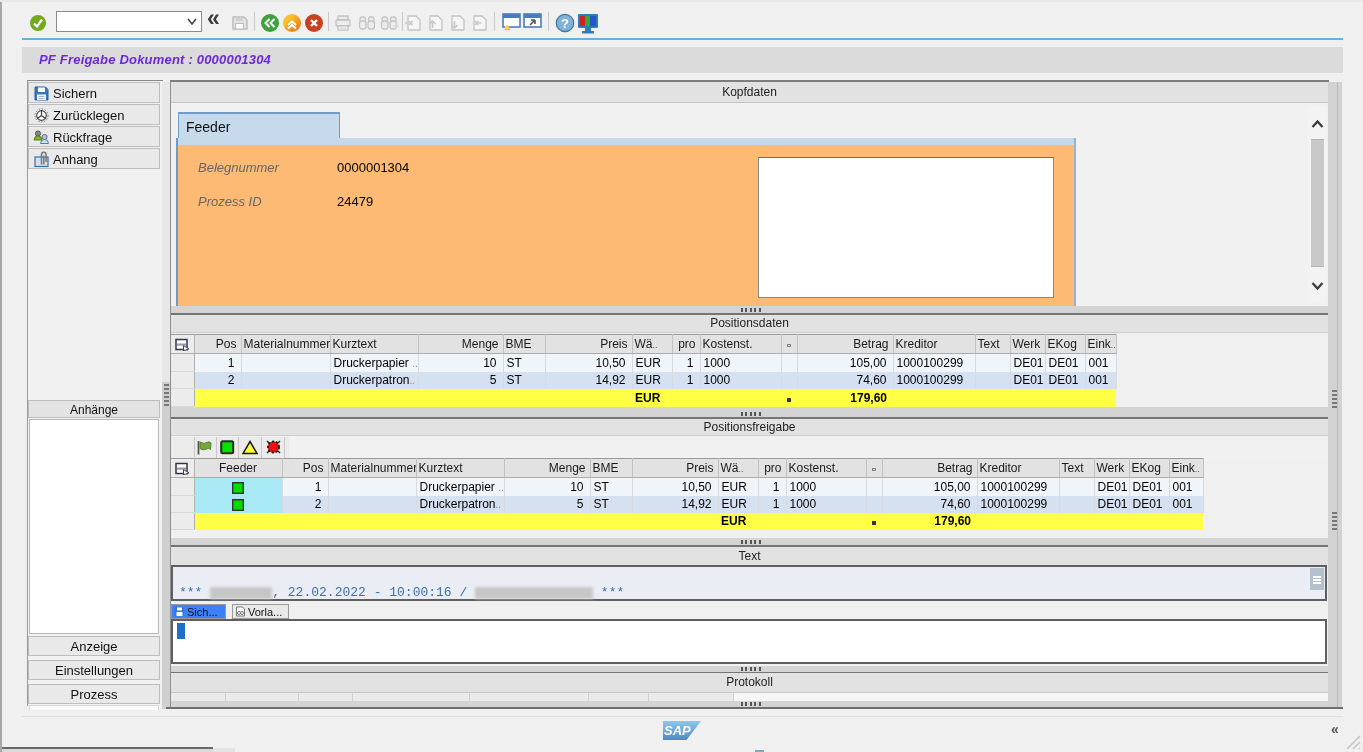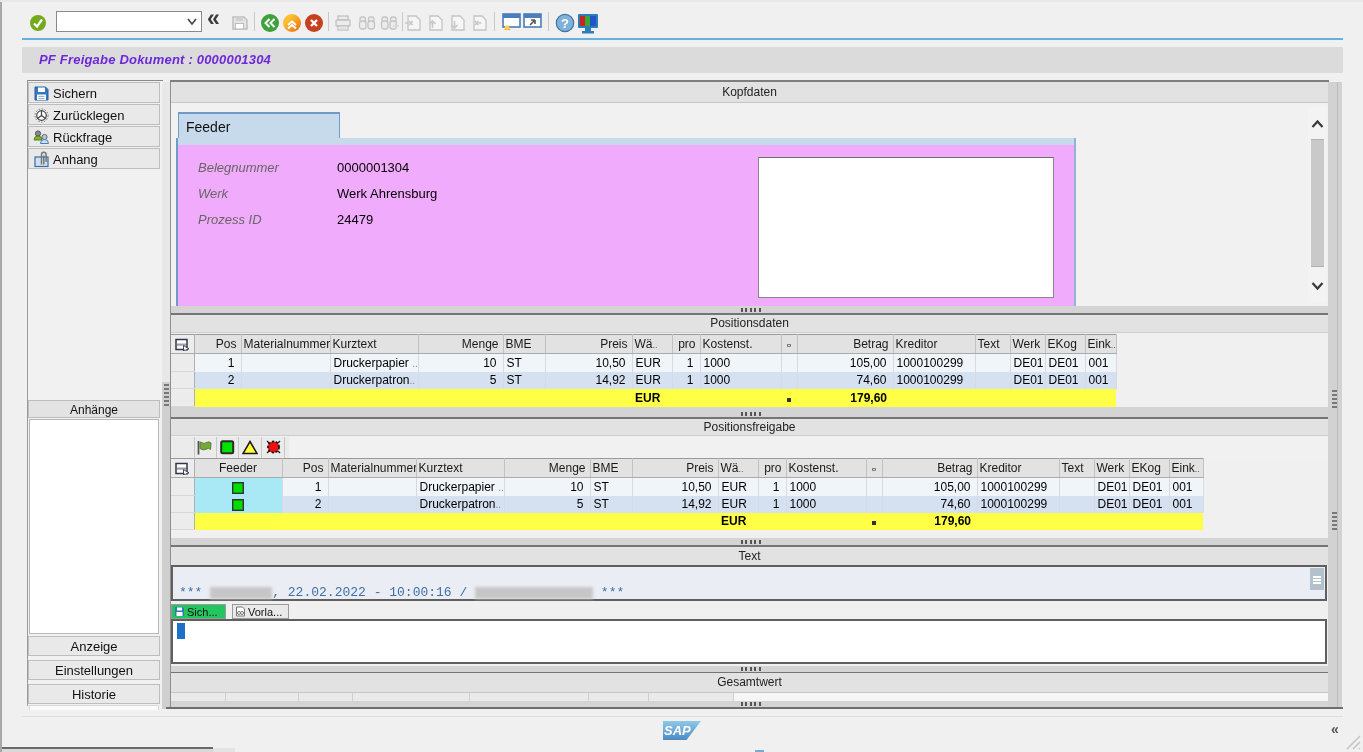--- a/index.html
+++ b/index.html
@@ -179,21 +179,21 @@
         <path d="M9.8 13.5 V4.5" stroke="#777" stroke-width="1.5"></path>
       </svg>
     <span style="position:absolute;left:24px;top:3px;">Anhang</span>
   </div>
 
   <div class="abs" style="left:28px;top:400px;width:132px;height:18px;background:#e3e3e3;border:1px solid #bdbdbd;box-sizing:border-box;text-align:center;font-size:12px;color:#111;padding-top:2px;">Anhänge</div>
 
   <div class="abs" style="left:29px;top:419px;width:130px;height:215px;background:#ffffff;border:1px solid #b8b8b8;box-sizing:border-box;"></div>
   <div class="sbtn" style="top:636px;height:20px;text-align:center;padding-top:2px;box-sizing:border-box;">Anzeige</div>
   <div class="sbtn" style="top:660px;height:20px;text-align:center;padding-top:2px;box-sizing:border-box;">Einstellungen</div>
-  <div class="sbtn" style="top:684px;height:20px;text-align:center;padding-top:2px;box-sizing:border-box;">Historie</div>
+  <div class="sbtn" style="top:684px;height:20px;text-align:center;padding-top:2px;box-sizing:border-box;">Prozess</div>
   <div class="abs" style="left:29px;top:705px;width:130px;height:5px;background:#fafafa;border:1px solid #d8d8d8;border-bottom:none;box-sizing:border-box;"></div>
 </div>
 
 <div id="content">
 
   <div class="abs" style="left:162px;top:82px;width:8px;height:300px;background:#e8e8e8;"></div>
   <div class="abs" style="left:162px;top:382px;width:8px;height:327px;background:#cfcfcf;"></div>
   <div class="abs" style="left:164px;top:384px;width:5px;height:22px;background:repeating-linear-gradient(0deg,#777 0 2px,transparent 2px 4px);"></div>
   <div class="abs" style="left:170px;top:80px;width:1px;height:629px;background:#8f8f8f;"></div>
 
@@ -203,26 +203,25 @@
   <div class="abs" style="left:1337px;top:82px;width:1px;height:627px;background:#bcbcbc;"></div>
 
   <div class="hdrband" style="top:82px;height:20px;line-height:20px;border-bottom:1px solid #c6c6c6;">Kopfdaten</div>
 
   <div class="abs" style="left:171px;top:103px;width:1157px;height:203px;background:#f1f1f1;"></div>
 
   <div class="abs" style="left:178px;top:112px;width:162px;height:26px;background:#c7daec;border:1px solid #6f9bc6;border-bottom:none;border-top-width:2px;box-sizing:border-box;font-size:14px;color:#111;">
       <span style="position:absolute;left:7px;top:5px;">Feeder</span>
     </div>
 
-  <div class="abs" style="left:176px;top:138px;width:900px;height:168px;background:#f0abfc;border-left:2px solid #6f9bc6;border-right:2px solid #93b3d5;box-sizing:border-box;">
+  <div class="abs" style="left:176px;top:138px;width:900px;height:168px;background:#fdba74;border-left:2px solid #6f9bc6;border-right:2px solid #93b3d5;box-sizing:border-box;">
     <div class="abs" style="left:0;top:0;width:100%;height:7px;background:#c7daec;"></div>
     <div class="abs" style="left:20px;top:21px;width:540px;font-size:13px;line-height:18px;">
       <div><span style="display:inline-block;width:139px;font-style:italic;color:#666;">Belegnummer</span><span>0000001304</span></div>
       <div style="height:8px;"></div>
-      <div><span style="display:inline-block;width:139px;font-style:italic;color:#666;">Werk</span><span>Werk Ahrensburg</span></div>
       <div style="height:8px;"></div>
       <div><span style="display:inline-block;width:139px;font-style:italic;color:#666;">Prozess ID</span><span>24479</span></div>
     </div>
 
     <div class="abs" style="left:580px;top:19px;width:294px;height:139px;background:#fff;border:1px solid #888;border-top-color:#6e6e6e;"></div>
   </div>
 
   <div class="abs" style="left:1308px;top:106px;width:18px;height:197px;background:#f3f3f3;">
     <svg class="abs" style="left:3px;top:13px;" width="13" height="10">
         <path d="M1.5 8 L6.5 2.5 L11.5 8" stroke="#3a3a3a" stroke-width="2.2" fill="none"></path>
@@ -495,21 +494,21 @@
 
   <div class="abs" style="left:171px;top:565px;width:1156px;height:36px;background:#eaeef4;border:2px solid #5f5f5f;box-sizing:border-box;">
     <div class="abs" style="left:6px;top:18px;font-family:'Liberation Mono',monospace;font-size:13px;color:#3d6fa8;white-space:pre;">***&nbsp;<span style="display:inline-block;width:62px;height:12px;background:#c6c6c6;filter:blur(1.5px);vertical-align:middle;"></span>, 22.02.2022 - 10:00:16 /&nbsp;<span style="display:inline-block;width:118px;height:12px;background:#c6c6c6;filter:blur(1.5px);vertical-align:middle;"></span>&nbsp;***</div>
     <div class="abs" style="right:1px;top:1px;width:14px;height:22px;background:#b3c1cd;">
       <div style="position:absolute;left:3px;top:8px;width:8px;height:2px;background:#fff;"></div>
       <div style="position:absolute;left:3px;top:11px;width:8px;height:2px;background:#fff;"></div>
       <div style="position:absolute;left:3px;top:14px;width:8px;height:2px;background:#fff;"></div>
     </div>
   </div>
 
-  <div class="abs" style="left:171px;top:604px;width:55px;height:15px;background:#22c55e;border:1px solid #9a9a9a;box-sizing:border-box;font-size:11px;color:#111;">
+  <div class="abs" style="left:171px;top:604px;width:55px;height:15px;background:#3b82f6;border:1px solid #9a9a9a;box-sizing:border-box;font-size:11px;color:#111;">
     <svg class="abs" style="left:2px;top:1px;" width="11" height="11">
         <path d="M1 1 h7.5 l1.5 1.5 v7.5 h-9 z" fill="#3478be"></path>
         <rect x="3" y="1.5" width="5" height="3" fill="#fff"></rect>
         <rect x="2.5" y="6" width="6" height="4" fill="#fff"></rect>
       </svg>
     <span style="position:absolute;left:15px;top:1px;">Sich...</span>
   </div>
   <div class="abs" style="left:232px;top:604px;width:57px;height:15px;background:#e9e9e9;border:1px solid #9a9a9a;box-sizing:border-box;font-size:11px;color:#111;">
     <svg class="abs" style="left:2px;top:1px;" width="11" height="11">
         <path d="M1.5 1 h6 l2 2 v7 h-8 z" fill="#fff" stroke="#777" stroke-width="1"></path>
@@ -520,21 +519,21 @@
   </div>
 
   <div class="abs" style="left:171px;top:619px;width:1156px;height:45px;background:#fff;border:2px solid #5f5f5f;box-sizing:border-box;">
     <div class="abs" style="left:4px;top:2px;width:8px;height:16px;background:#1e6fc8;"></div>
   </div>
 
   <div class="splitband" style="top:666px;height:6px;"></div>
   <div class="dots5" style="top:667px;background:repeating-linear-gradient(90deg,#555 0 2px,transparent 2px 4.4px);"></div>
   <div class="abs" style="left:171px;top:672px;width:1157px;height:1px;background:#757575;"></div>
 
-  <div class="hdrband" style="top:673px;height:19px;line-height:19px;border-bottom:1px solid #c6c6c6;">Gesamtwert</div>
+  <div class="hdrband" style="top:673px;height:19px;line-height:19px;border-bottom:1px solid #c6c6c6;">Protokoll</div>
 
   <div class="abs" style="left:171px;top:693px;width:1157px;height:8px;background:#f6f6f6;">
     <div class="abs" style="left:0;top:0;width:562px;height:8px;background:#eaeaea;"></div>
     <div class="abs" style="left:54px;top:0;width:1px;height:8px;background:#d0d0d0;"></div>
     <div class="abs" style="left:127px;top:0;width:1px;height:8px;background:#d0d0d0;"></div>
     <div class="abs" style="left:181px;top:0;width:1px;height:8px;background:#d0d0d0;"></div>
     <div class="abs" style="left:298px;top:0;width:1px;height:8px;background:#d0d0d0;"></div>
     <div class="abs" style="left:417px;top:0;width:1px;height:8px;background:#d0d0d0;"></div>
     <div class="abs" style="left:477px;top:0;width:1px;height:8px;background:#d0d0d0;"></div>
     <div class="abs" style="left:562px;top:0;width:1px;height:8px;background:#d0d0d0;"></div>

